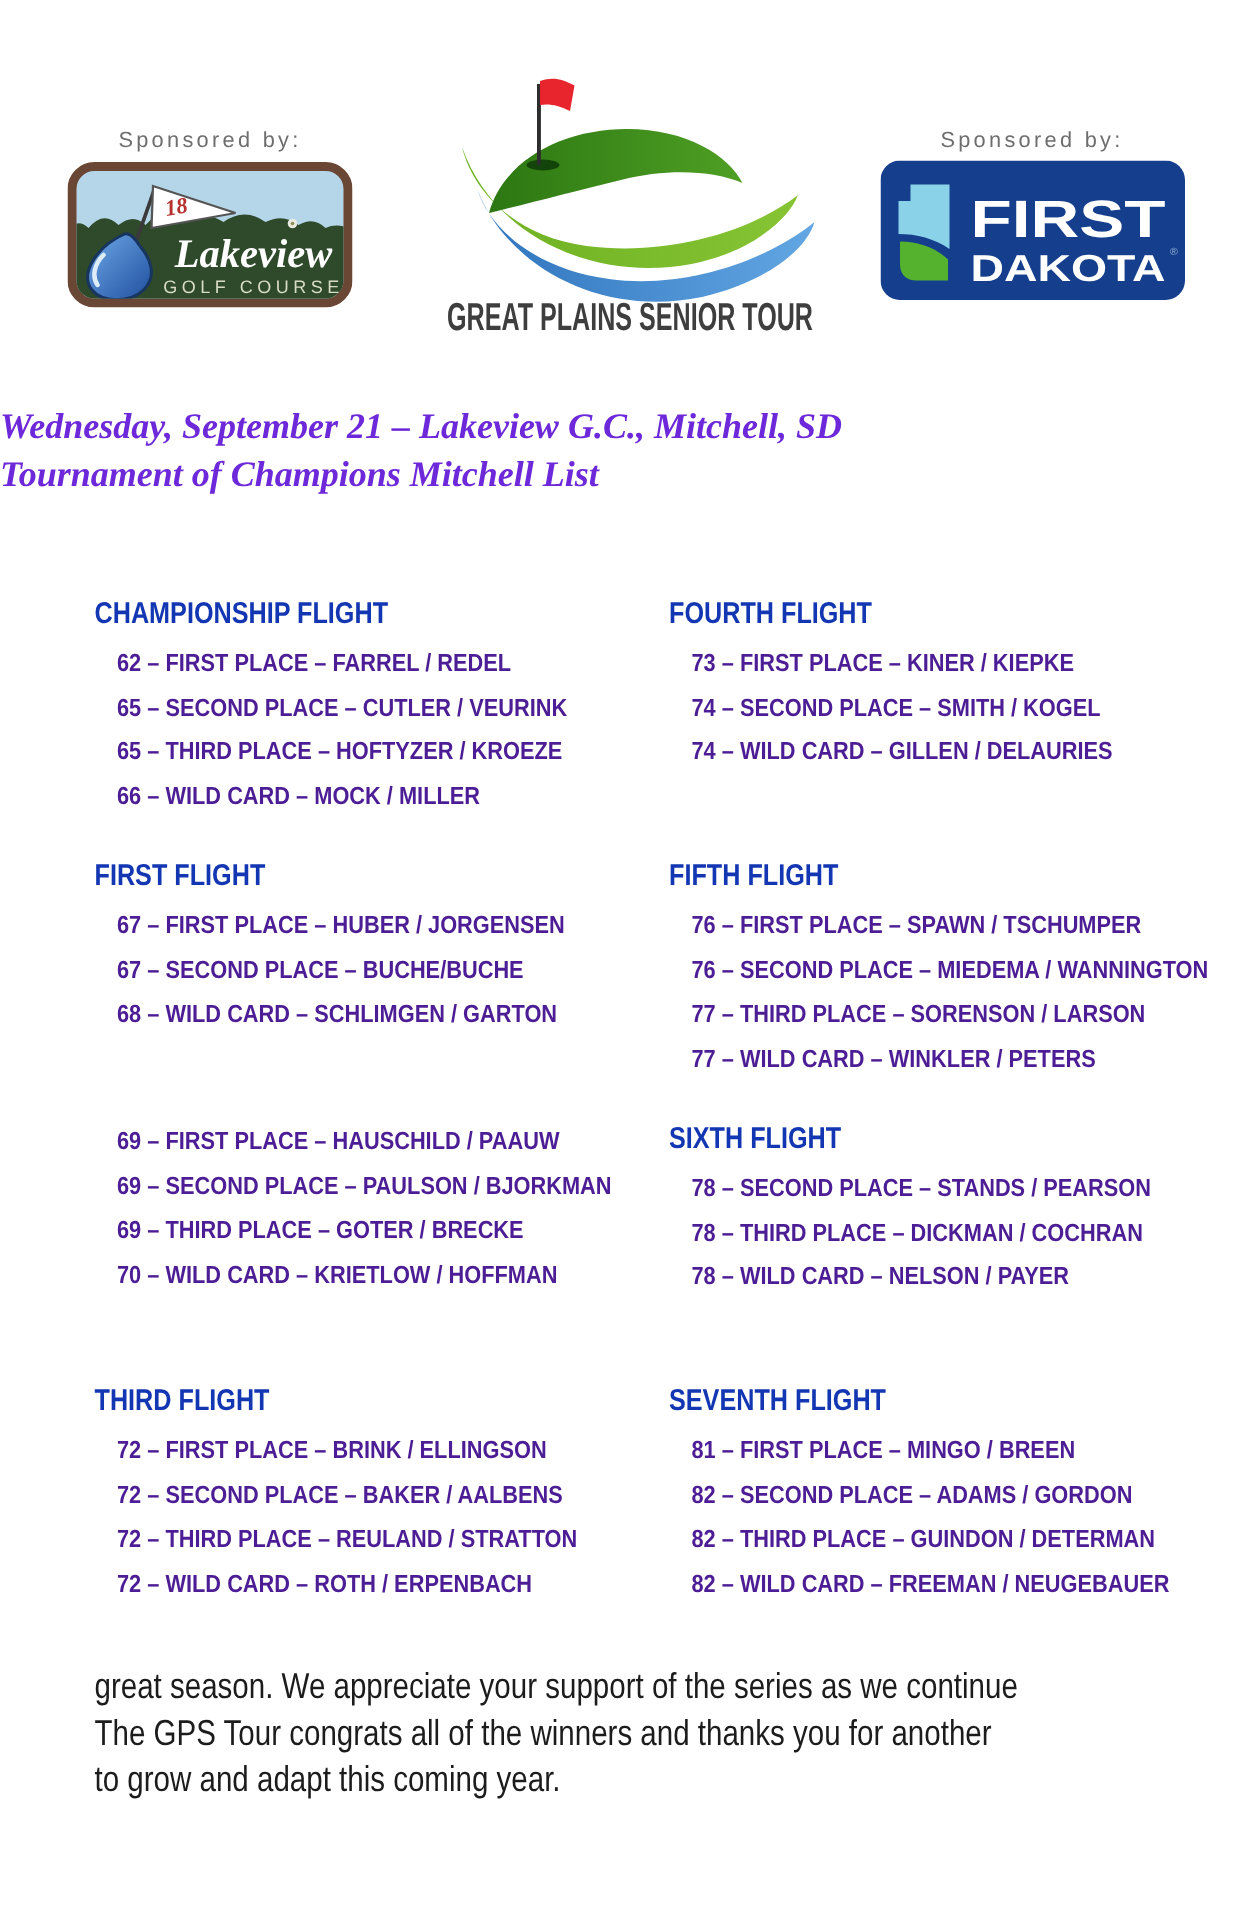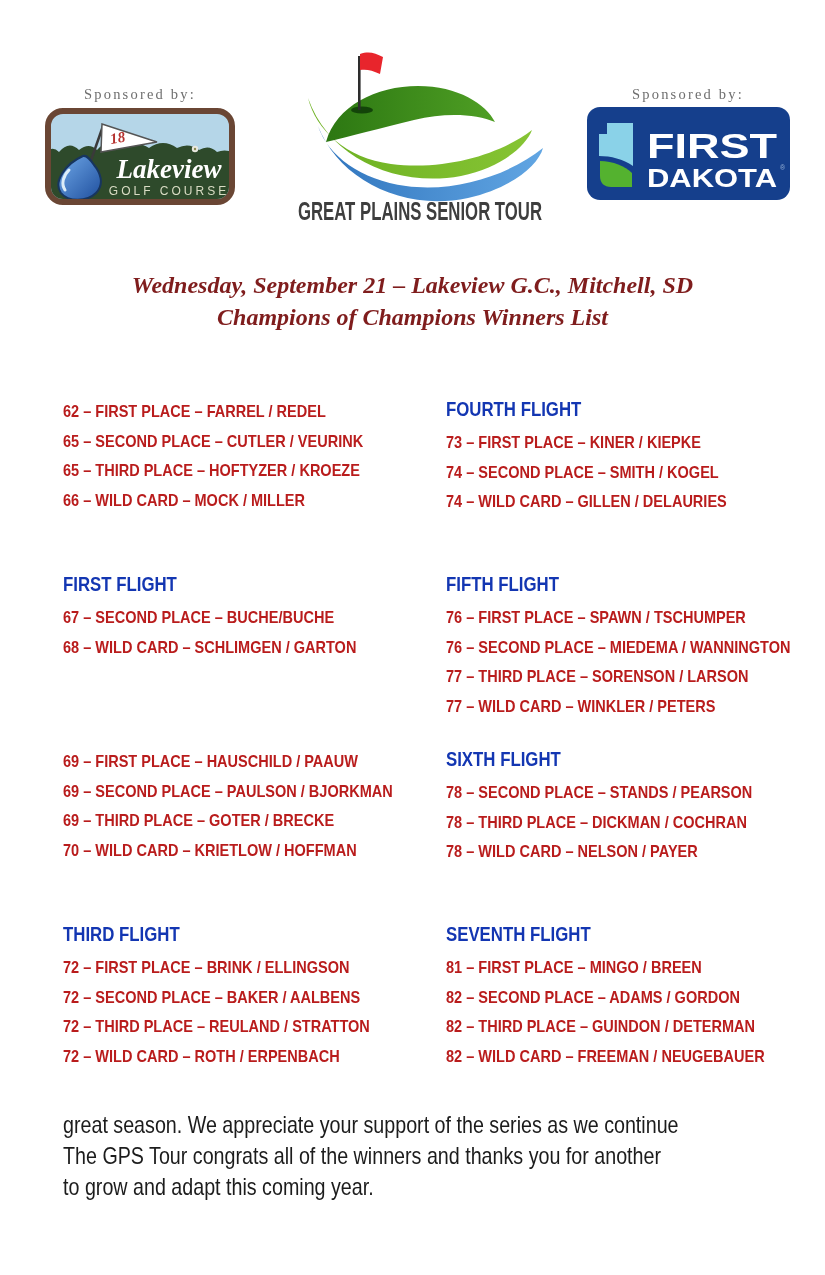--- a/index.html
+++ b/index.html
@@ -3,44 +3,44 @@
 <meta charset="utf-8">
 <style>
   html,body{margin:0;padding:0;}
   body{
     width:825px;height:1275px;position:relative;background:#ffffff;
     font-family:"Liberation Sans",sans-serif;overflow:hidden;
   }
   .abs{position:absolute;}
   .sponsored{
     position:absolute;top:86px;font-size:14.5px;letter-spacing:2.2px;
-    color:#6e6e6e;text-align:center;white-space:nowrap;font-family:Liberation Serif, serif;
+    color:#6e6e6e;text-align:center;white-space:nowrap;
   }
   #sponsored-left{left:40px;width:200px;}
   #sponsored-right{left:588px;width:200px;}
 
   #lakeview-logo{left:45px;top:108px;}
   #gpst-logo{left:296px;top:44px;}
   #firstdakota-logo{left:587px;top:107px;}
 
   #title{
-    position:absolute;top:270px;left:0;width:825px;text-align:center;
+    position:absolute;top:270px;left:0;width:825px;text-align:left;
     font-family:"Liberation Serif",serif;font-style:italic;font-weight:bold;
-    font-size:24px;line-height:31.5px;color:#7f1d1d;
+    font-size:24px;line-height:31.5px;color:#6d28d9;
   }
 
   #flights-left{position:absolute;left:63px;top:397px;width:376px;}
   #flights-right{position:absolute;left:446px;top:397px;width:384px;}
   .flight{height:175px;}
   .flight-heading{
     margin:0 0 7px 0;font-size:20px;line-height:24px;font-weight:bold;
     color:#1336b2;
   }
   .flight-row{
-    font-size:16.5px;line-height:29.55px;font-weight:bold;color:#b91c1c;
+    font-size:16.5px;line-height:29.55px;font-weight:bold;color:#4c1d95;margin-left:15px;
   }
   .cond{display:inline-block;transform-origin:0 50%;white-space:nowrap;}
   .flight-heading .cond{transform:scaleX(0.84);}
   .flight-row .cond{transform:scaleX(0.88);}
 
   #footer{
     position:absolute;left:63px;top:1110px;font-size:24px;line-height:30.8px;
     color:#1c1c1c;
   }
   #footer .cond{transform:scaleX(0.82);}
@@ -104,32 +104,34 @@
   <rect x="0" y="0" width="203" height="93" rx="13" fill="#153f8c"></rect>
   <path d="M13,54 C26,54 38,59 45,66 L45,80 L24,80 C17,80 13,76 13,69 Z" fill="#54b22f"></path>
   <path d="M12,27 L20,27 L20,16 L46,16 L46,59 C36,52 24,49 12,49 Z" fill="#8ad2e8"></path>
   <text x="60" y="51" font-family="Liberation Sans, sans-serif" font-weight="bold" font-size="35" fill="#ffffff" textLength="130" lengthAdjust="spacingAndGlyphs">FIRST</text>
   <text x="60" y="80" font-family="Liberation Sans, sans-serif" font-weight="bold" font-size="25" fill="#ffffff" textLength="130" lengthAdjust="spacingAndGlyphs">DAKOTA</text>
   <text x="193" y="63" font-family="Liberation Sans, sans-serif" font-size="7" fill="#9ab4d8">®</text>
 </svg>
 
 <div id="title">
   <div>Wednesday, September 21 – Lakeview G.C., Mitchell, SD</div>
-  <div>Champions of Champions Winners List</div>
+  <div>Tournament of Champions Mitchell List</div>
 </div>
 
 <div id="flights-left">
   <section class="flight">
+    <h3 class="flight-heading"><span class="cond">CHAMPIONSHIP FLIGHT</span></h3>
     <div class="flight-row"><span class="cond">62 – FIRST PLACE – FARREL / REDEL</span></div>
     <div class="flight-row"><span class="cond">65 – SECOND PLACE – CUTLER / VEURINK</span></div>
     <div class="flight-row"><span class="cond">65 – THIRD PLACE – HOFTYZER / KROEZE</span></div>
     <div class="flight-row"><span class="cond">66 – WILD CARD – MOCK / MILLER</span></div>
   </section>
   <section class="flight">
     <h3 class="flight-heading"><span class="cond">FIRST FLIGHT</span></h3>
+    <div class="flight-row"><span class="cond">67 – FIRST PLACE – HUBER / JORGENSEN</span></div>
     <div class="flight-row"><span class="cond">67 – SECOND PLACE – BUCHE/BUCHE</span></div>
     <div class="flight-row"><span class="cond">68 – WILD CARD – SCHLIMGEN / GARTON</span></div>
   </section>
   <section class="flight">
     <div class="flight-row"><span class="cond">69 – FIRST PLACE – HAUSCHILD / PAAUW</span></div>
     <div class="flight-row"><span class="cond">69 – SECOND PLACE – PAULSON / BJORKMAN</span></div>
     <div class="flight-row"><span class="cond">69 – THIRD PLACE – GOTER / BRECKE</span></div>
     <div class="flight-row"><span class="cond">70 – WILD CARD – KRIETLOW / HOFFMAN</span></div>
   </section>
   <section class="flight">

